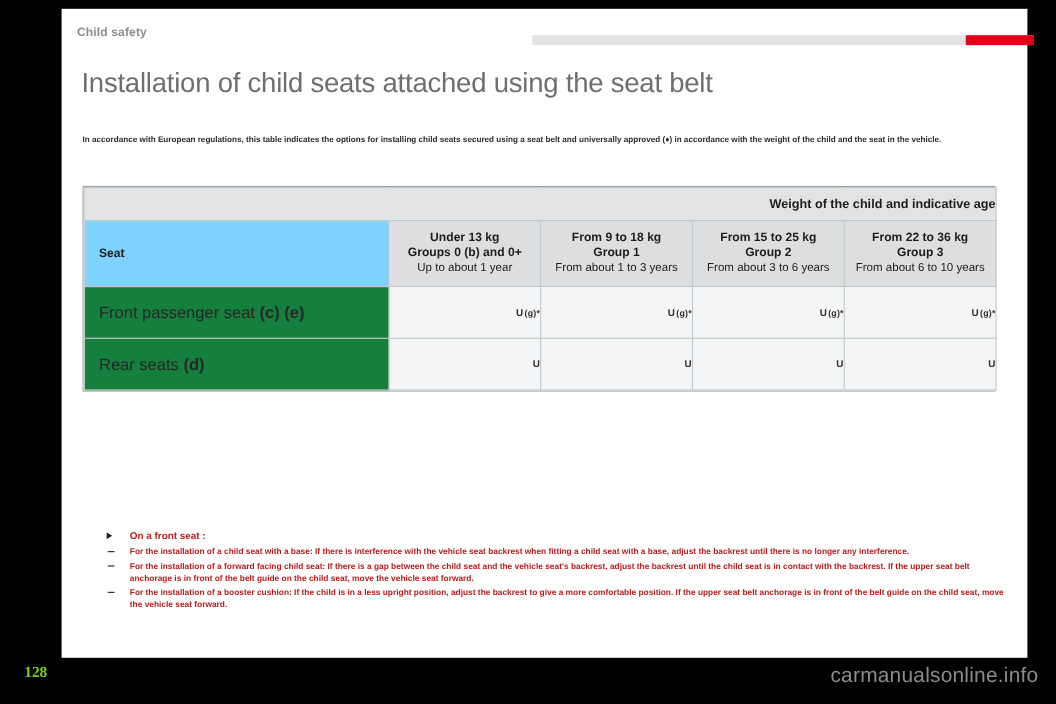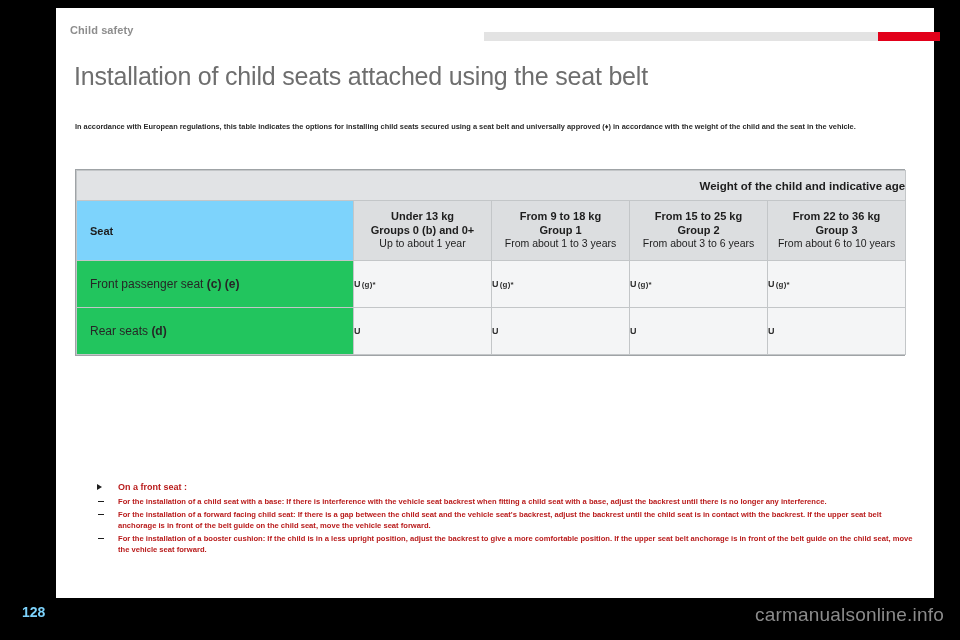--- a/index.html
+++ b/index.html
@@ -138,32 +138,32 @@
     text-align: center;
     color: #1d1d1d;
     line-height: 13.5px;
     padding: 3px 4px !important;
   }
   .th-group .w { font-size: 11px; font-weight: bold; display: block; }
   .th-group .g { font-size: 11px; font-weight: bold; display: block; }
   .th-group .a { font-size: 10.5px; font-weight: normal; display: block; }
 
   .row-label {
-    background: #22c55e;
+    background: #15803d;
     height: 46px;
-    font-size: 12px;
+    font-size: 15px;
     color: #262626;
     padding-left: 13px !important;
   }
   .row-label b { font-weight: bold; }
 
   .cell-val {
     background: #f4f5f6;
     height: 46px;
-    text-align: left;
+    text-align: right;
     font-size: 9px;
     font-weight: bold;
     color: #303030;
     letter-spacing: 0.2px;
   }
   .cell-val .u    { font-size: 9px; font-weight: bold; }
   .cell-val .note { font-size: 8px; font-weight: bold; margin-left: 1px; }
 
   
   .notes {
@@ -206,22 +206,23 @@
     background: #1d1d1d;
   }
 
   
   .page-number {
     position: absolute;
     left: 22px;
     top: 604px;
     font-size: 14px;
     font-weight: bold;
-    color: #7dd3fc;
+    color: #84cc16;
     z-index: 50;
+    font-family: Liberation Serif, serif;
   }
 
   
   .watermark {
     position: absolute;
     right: 16px;
     top: 604px;
     font-size: 19px;
     color: #8b8b8b;
     letter-spacing: 0.2px;

